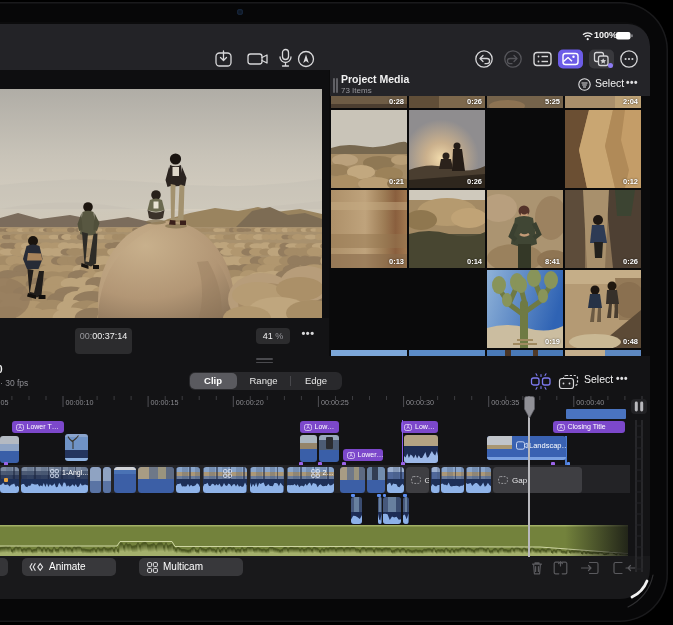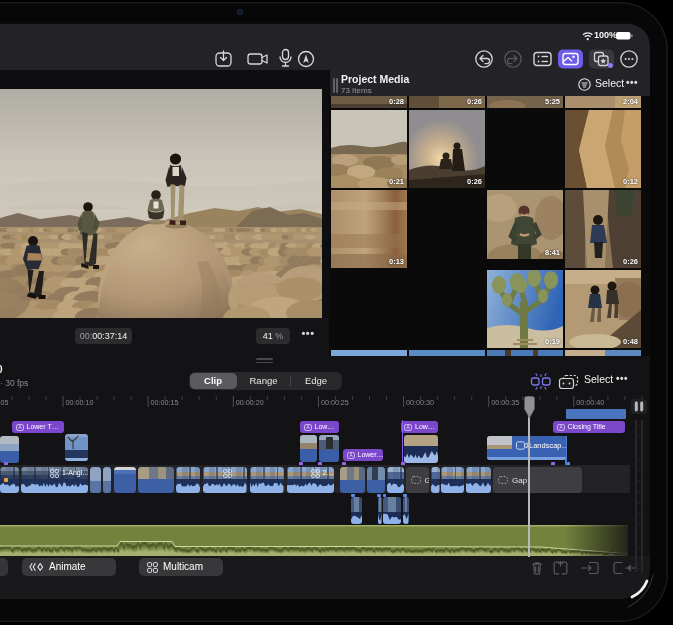--- a/index.html
+++ b/index.html
@@ -537,21 +537,21 @@
 <path d="M81.5 124 l-4 11 1.5 7 3.5-1 -1-17 M94.5 124 l5 10 -2.5 8 -3.5-1 1-17" fill="#504f3a"></path>
 
 <circle cx="33" cy="152" r="5" fill="#1a140e"></circle>
 <path d="M26.5 157 q6.5 -3 13 0 l3 13 -4 10 -11.5 0 -4-10 z" fill="#272b36"></path>
 <path d="M28 164 l13 0.5 1.5 7 -15.5 0 z" fill="#a8835a"></path>
 <path d="M27.5 180 l6 1 -3.5 22 4 1 5-22 5 0 -2.5 24 -4.5 2.5 -7.5-2 z" fill="#201d1b"></path>
 <path d="M28 204 l8 2.5 v3.5 l-9-2.5 z M38.5 206 h7 v4 h-7 z" fill="#120f0c"></path>
 </g>
 </svg>
 <div class="abs" style="left:0;top:296px;width:329px;height:38px;background:#131315;"></div>
-<div class="abs" style="left:75px;top:306px;width:57px;height:16px;background:#2c2c2e;border-radius:4px;color:#f2f2f2;font-size:9px;line-height:16px;text-align:center;"><span style="color:#98989d">00:</span>00:37:14</div>
+<div class="abs" style="left:75px;top:306px;width:57px;height:26px;background:#2c2c2e;border-radius:4px;color:#f2f2f2;font-size:9px;line-height:16px;text-align:center;"><span style="color:#98989d">00:</span>00:37:14</div>
 <div class="abs" style="left:256px;top:306px;width:34px;height:16px;background:#2c2c2e;border-radius:4px;color:#f2f2f2;font-size:9px;line-height:16px;text-align:center;">41 <span style="color:#98989d">%</span></div>
 <div class="abs" style="left:297px;top:300px;width:22px;height:22px;color:#d8d8da;font-size:11px;font-weight:700;text-align:center;line-height:22px;letter-spacing:0.5px;">•••</div>
 <div class="abs" style="left:330px;top:48px;width:320px;height:286px;background:#0a0a0b;"></div>
 <div class="abs" style="left:330px;top:48px;width:320px;height:26px;background:#242428;"></div>
 <div class="abs" style="left:333px;top:56px;width:1.5px;height:15px;background:#606065;border-radius:1px;"></div>
 <div class="abs" style="left:336px;top:56px;width:1.5px;height:15px;background:#606065;border-radius:1px;"></div>
 <div class="abs" style="left:341px;top:51px;color:#f2f2f2;font-size:10.5px;font-weight:700;">Project Media</div>
 <div class="abs" style="left:341px;top:64px;color:#98989d;font-size:8px;">73 Items</div>
 <svg class="abs" style="left:578px;top:56px;" width="13" height="13" viewBox="0 0 13 13" fill="none" stroke="#e0e0e2">
       <circle cx="6.5" cy="6.5" r="5.7" stroke-width="1.1"></circle>
@@ -641,21 +641,33 @@
           <stop offset="0.85" stop-color="#8a5f3e"></stop>
           <stop offset="1" stop-color="#a17950"></stop>
         </linearGradient>
  <rect width="76" height="78" fill="url(#blur1)"></rect>
  <path d="M0 12 H76 V20 H0 Z" fill="#c6ab83" opacity="0.5"></path>
  <path d="M0 44 H76 V58 H0 Z" fill="#94764f" opacity="0.5"></path>
  <path d="M0 64 H76 V78 H0 Z" fill="#87694a" opacity="0.6"></path>
       </svg>
       <div class="abs" style="right:3px;bottom:2px;color:#fff;font-size:7.5px;font-weight:600;text-shadow:0 0 2px rgba(0,0,0,0.8);">0:13</div>
     </div>
-<div class="abs" style="left:487px;top:168px;width:76px;height:69px;overflow:hidden;">
+<div class="abs" style="left:409px;top:168px;width:76px;height:78px;overflow:hidden;">
+      <svg width="76" height="78" viewBox="0 0 76 78" preserveAspectRatio="none">
+        <rect width="76" height="78" fill="#a38a64"></rect>
+ <rect y="0" width="76" height="10" fill="#cfc9bc"></rect>
+ <ellipse cx="38" cy="22" rx="30" ry="14" fill="#b59a6f"></ellipse>
+ <ellipse cx="12" cy="30" rx="16" ry="10" fill="#8f774f"></ellipse>
+ <ellipse cx="60" cy="28" rx="18" ry="10" fill="#c0a376"></ellipse>
+ <rect y="44" width="76" height="34" fill="#54503a"></rect>
+ <path d="M0 44 Q20 38 40 44 T76 42 V78 H0 Z" fill="#484631"></path>
+      </svg>
+      <div class="abs" style="right:3px;bottom:2px;color:#fff;font-size:7.5px;font-weight:600;text-shadow:0 0 2px rgba(0,0,0,0.8);">0:14</div>
+    </div>
+<div class="abs" style="left:487px;top:168px;width:76px;height:78px;overflow:hidden;">
       <svg width="76" height="78" viewBox="0 0 76 78" preserveAspectRatio="none">
         <rect width="76" height="78" fill="#ab9471"></rect>
  <ellipse cx="12" cy="18" rx="18" ry="14" fill="#b89f7e"></ellipse>
  <ellipse cx="64" cy="28" rx="16" ry="22" fill="#9c8260"></ellipse>
  <ellipse cx="28" cy="68" rx="28" ry="14" fill="#9a815d"></ellipse>
  <ellipse cx="66" cy="70" rx="16" ry="10" fill="#8f7553"></ellipse>
  <circle cx="37" cy="21" r="5.5" fill="#54332a"></circle>
  <path d="M34 23 q3 3 6.5 0 l0.8 4 h-8 z" fill="#c29a76"></path>
  <path d="M28 28 q9 -4 18 0 l4 26 q-13 5 -26 0 z" fill="#404634"></path>
  <path d="M31 54 h13 v24 h-13 z" fill="#343827"></path>
@@ -1069,21 +1081,21 @@
     </svg>
 <div class="abs" style="left:0;top:534px;width:650px;height:43px;background:#19191b;border-radius:0 0 30px 0;"></div>
 <div class="abs" style="left:-20px;top:536px;width:28px;height:18px;background:#353538;border-radius:5px;"></div>
 <div class="abs" style="left:22px;top:536px;width:94px;height:18px;background:#38383b;border-radius:5px;">
 <svg class="abs" style="left:7px;top:4px;" width="16" height="10" viewBox="0 0 16 10" fill="none" stroke="#e8e8ea" stroke-width="1.1">
         <path d="M3.2 1.2 L1 5 l2.2 3.8 M6.4 1.2 L4.2 5 l2.2 3.8"></path>
         <path d="M11.2 1.6 L8.8 5 l2.4 3.4 2.4-3.4 z"></path>
       </svg>
 <div class="abs" style="left:27px;top:3px;color:#fff;font-size:10px;">Animate</div>
     </div>
-<div class="abs" style="left:139px;top:536px;width:84px;height:18px;background:#38383b;border-radius:5px;">
+<div class="abs" style="left:139px;top:536px;width:104px;height:18px;background:#38383b;border-radius:5px;">
 <svg class="abs" style="left:8px;top:4px;" width="11" height="11" viewBox="0 0 11 11" fill="none" stroke="#e8e8ea" stroke-width="1">
         <rect x="0.6" y="0.6" width="4" height="4" rx="1"></rect>
         <rect x="6.4" y="0.6" width="4" height="4" rx="1"></rect>
         <rect x="0.6" y="6.4" width="4" height="4" rx="1"></rect>
         <rect x="6.4" y="6.4" width="4" height="4" rx="1"></rect>
       </svg>
 <div class="abs" style="left:24px;top:3px;color:#fff;font-size:10px;">Multicam</div>
     </div>
 <svg class="abs" style="left:529px;top:538px;" width="110" height="16" viewBox="0 0 110 16" fill="none" stroke="#5a5a5e" stroke-width="1.2" stroke-linecap="round" stroke-linejoin="round">
 <path d="M3.5 4.2 h9 M6 4.2 v-1.4 h4 v1.4 M4.6 4.2 l0.8 9.6 h5.2 l0.8-9.6 M6.6 6.5 v5 M9.4 6.5 v5"></path>

